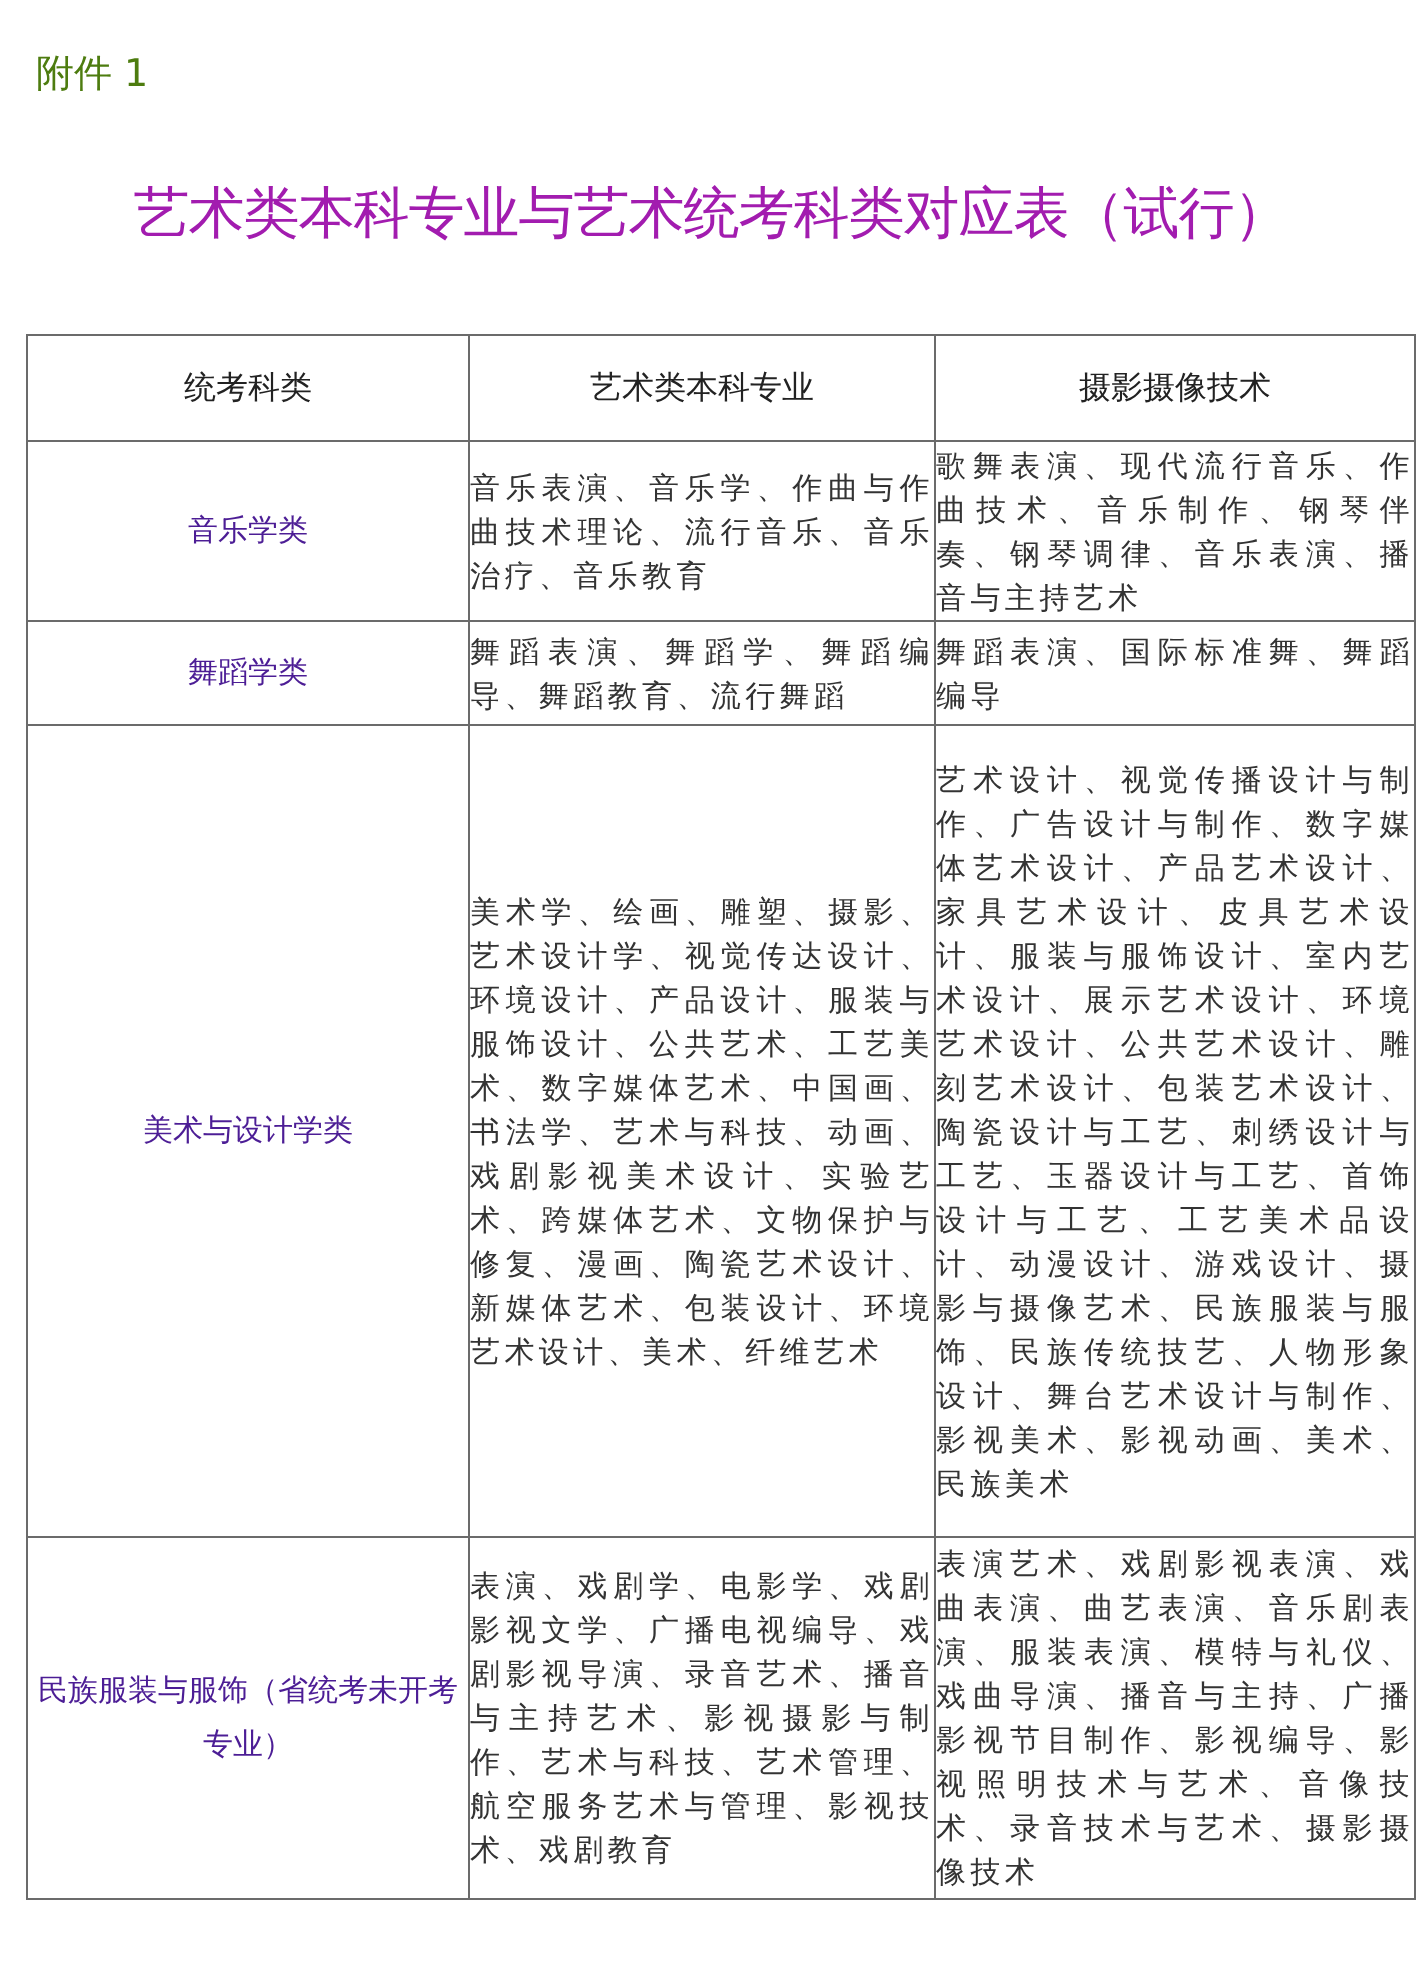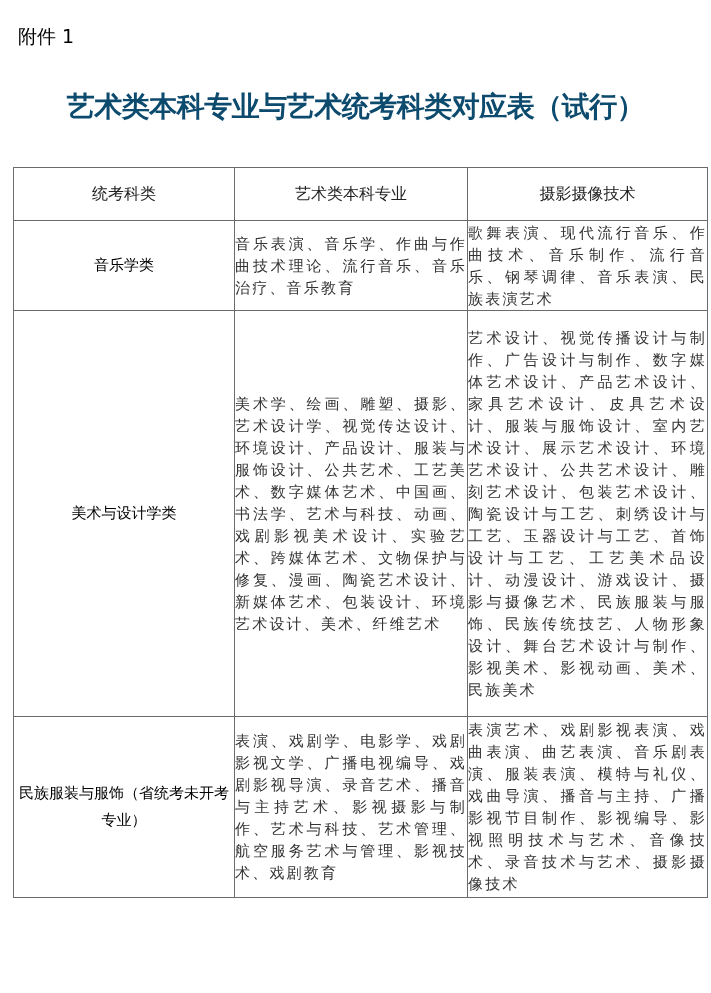--- a/index.html
+++ b/index.html
@@ -2,42 +2,42 @@
 <html><head>
 <meta charset="utf-8">
 <style>
   html, body { margin: 0; padding: 0; background: #ffffff; }
   body {
     width: 711px; height: 993px; position: relative; overflow: hidden;
     font-family: "DejaVu Sans", sans-serif; color: #222;
   }
   .attachment {
     position: absolute; left: 18px; top: 24px;
-    font-family: "DejaVu Sans", sans-serif; font-size: 19px; color: #000000;
+    font-family: "DejaVu Sans", sans-serif; font-size: 19px; color: #4d7c0f;
   }
   .title {
     position: absolute; left: 0; top: 88px; width: 711px; text-align: center;
-    font-family: "DejaVu Serif", serif; font-size: 28px; font-weight: bold; color: #0c4a6e;
+    font-family: "DejaVu Serif", serif; font-size: 28px; font-weight: normal; color: #a21caf;
     letter-spacing: -0.5px;
   }
   table.main {
     position: absolute; left: 13px; top: 167px;
     width: 694px; border-collapse: collapse; table-layout: fixed;
   }
   table.main td, table.main th {
     border: 1.5px solid #6b6b6b; padding: 0; vertical-align: middle; margin-left: 48px;
   }
   col.c1 { width: 221px; }
   col.c2 { width: 233px; }
   col.c3 { width: 240px; }
   th {
     font-weight: normal; font-size: 16px; height: 52px; text-align: center; color: #222;
   }
   td.cat {
-    text-align: center; font-size: 15px; line-height: 27px; color: #000000; padding: 0 8px;
+    text-align: center; font-size: 15px; line-height: 27px; color: #4c1d95; padding: 0 8px;
   }
   td.list {
     font-size: 15px; line-height: 22px; color: #333;
     padding: 4px 6px 4px 8px; letter-spacing: 2.2px; text-align: justify;
     vertical-align: top;
   }
   td.list.mid { vertical-align: middle; }
   tr.r1 td { height: 89px; }
   tr.r2 td { height: 51px; }
   tr.r3 td { height: 405px; }
@@ -59,21 +59,26 @@
     <tr>
       <th>统考科类</th>
       <th>艺术类本科专业</th>
       <th>摄影摄像技术</th>
     </tr>
   </thead>
   <tbody>
     <tr class="r1">
       <td class="cat">音乐学类</td>
       <td class="list">音乐表演、音乐学、作曲与作曲技术理论、流行音乐、音乐治疗、音乐教育</td>
-      <td class="list">歌舞表演、现代流行音乐、作曲技术、音乐制作、流行音乐、钢琴调律、音乐表演、民族表演艺术</td>
+      <td class="list">歌舞表演、现代流行音乐、作曲技术、音乐制作、钢琴伴奏、钢琴调律、音乐表演、播音与主持艺术</td>
+    </tr>
+    <tr class="r2">
+      <td class="cat">舞蹈学类</td>
+      <td class="list">舞蹈表演、舞蹈学、舞蹈编导、舞蹈教育、流行舞蹈</td>
+      <td class="list">舞蹈表演、国际标准舞、舞蹈编导</td>
     </tr>
     <tr class="r3">
       <td class="cat">美术与设计学类</td>
       <td class="list mid">美术学、绘画、雕塑、摄影、艺术设计学、视觉传达设计、环境设计、产品设计、服装与服饰设计、公共艺术、工艺美术、数字媒体艺术、中国画、书法学、艺术与科技、动画、戏剧影视美术设计、实验艺术、跨媒体艺术、文物保护与修复、漫画、陶瓷艺术设计、新媒体艺术、包装设计、环境艺术设计、美术、纤维艺术</td>
       <td class="list">艺术设计、视觉传播设计与制作、广告设计与制作、数字媒体艺术设计、产品艺术设计、家具艺术设计、皮具艺术设计、服装与服饰设计、室内艺术设计、展示艺术设计、环境艺术设计、公共艺术设计、雕刻艺术设计、包装艺术设计、陶瓷设计与工艺、刺绣设计与工艺、玉器设计与工艺、首饰设计与工艺、工艺美术品设计、动漫设计、游戏设计、摄影与摄像艺术、民族服装与服饰、民族传统技艺、人物形象设计、舞台艺术设计与制作、影视美术、影视动画、美术、民族美术</td>
     </tr>
     <tr class="r4">
       <td class="cat">民族服装与服饰（省统考未开考专业）</td>
       <td class="list mid">表演、戏剧学、电影学、戏剧影视文学、广播电视编导、戏剧影视导演、录音艺术、播音与主持艺术、影视摄影与制作、艺术与科技、艺术管理、航空服务艺术与管理、影视技术、戏剧教育</td>
       <td class="list">表演艺术、戏剧影视表演、戏曲表演、曲艺表演、音乐剧表演、服装表演、模特与礼仪、戏曲导演、播音与主持、广播影视节目制作、影视编导、影视照明技术与艺术、音像技术、录音技术与艺术、摄影摄像技术</td>

